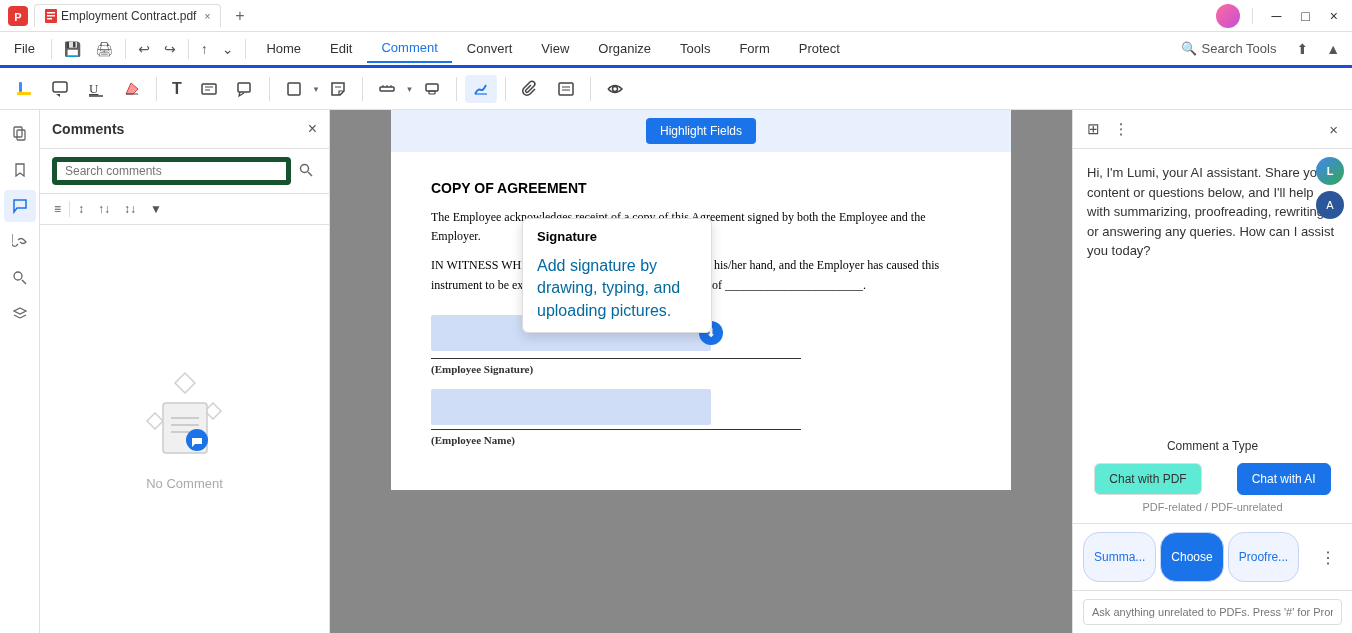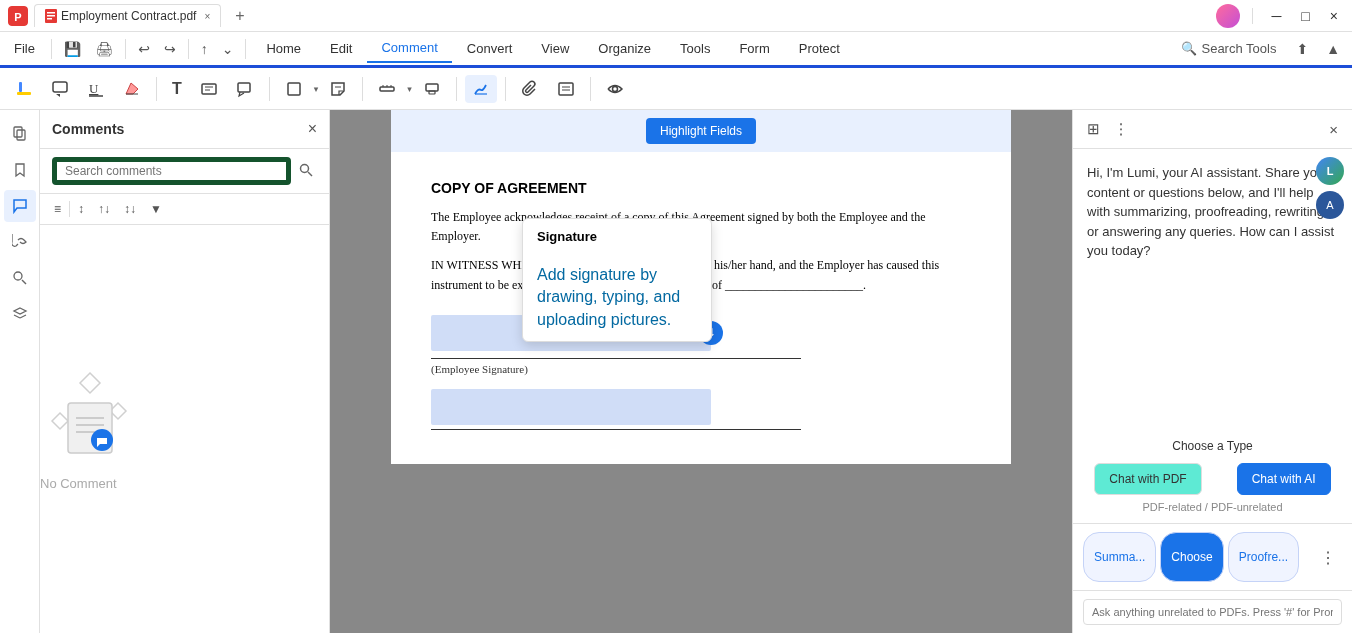--- a/index.html
+++ b/index.html
@@ -117,21 +117,21 @@
       flex: 1; padding: 2px 8px; border: 5px solid #14532d; border-radius: 4px;
       font-size: 12px; outline: none;
     }
     .search-btn { cursor: pointer; color: #555; font-size: 14px; padding: 4px; }
     .comments-toolbar {
       display: flex; align-items: center; gap: 2px;
       padding: 4px 8px; border-bottom: 1px solid #e0e0e0;
     }
     .ct-btn { padding: 4px 6px; cursor: pointer; color: #555; font-size: 12px; border-radius: 3px; }
     .comments-empty {
-      flex: 1; display: flex; flex-direction: column; align-items: flex-start; justify-content: center;
+      flex: 1; display: flex; flex-direction: column; align-items: center; justify-content: center;
       gap: 8px; color: #aaa;
     }
 
     
     .pdf-area {
       flex: 1;
       background: #888;
       position: relative;
       overflow: hidden;
     }
@@ -159,42 +159,42 @@
       cursor: pointer; font-size: 12px; font-weight: 500; border: none;
     }
     .pdf-content { padding-top: 40px; }
     .pdf-title { font-weight: bold; font-size: 14px; margin-bottom: 12px; }
     .pdf-text { font-size: 12px; line-height: 1.6; margin-bottom: 10px; font-family: 'Times New Roman', serif; }
     .sig-field {
       background: #d0ddf7; width: 280px; height: 36px; margin-bottom: 4px;
       border-radius: 2px;
     }
     .sig-line { width: 370px; border-bottom: 1px solid #333; margin-bottom: 4px; }
-    .sig-label { font-size: 11px; color: #333; margin-bottom: 14px; font-family: 'Times New Roman', serif; }
+    .sig-label { font-size: 11px; color: #333; margin-bottom: 14px; font-family: 'Times New Roman', serif; font-weight: bold; }
     .upload-indicator {
       position: absolute;
       right: 0; top: 50px;
       background: #1a73e8; color: white; width: 24px; height: 24px;
       border-radius: 50%; display: flex; align-items: center; justify-content: center;
       font-size: 12px; z-index: 5;
     }
 
     
     .sig-tooltip {
       position: absolute;
       top: 108px; right: 360px;
       background: #fff;
       border: 1px solid #ddd;
       border-radius: 6px;
       padding: 10px 14px;
       box-shadow: 0 4px 12px rgba(0,0,0,0.15);
       width: 190px;
       z-index: 20;
     }
-    .sig-tooltip-title { font-weight: 700; font-size: 13px; margin-bottom: 20px; }
+    .sig-tooltip-title { font-weight: 700; font-size: 13px; margin-bottom: 11px; }
     .sig-tooltip-text { font-size: 16px; color: #0369a1; line-height: 1.4; }
 
     
     .ai-panel {
       width: 280px;
       background: #fff;
       border-left: 1px solid #e0e0e0;
       display: flex;
       flex-direction: column;
     }
@@ -496,20 +496,21 @@
           
           <div style="position:relative;display:inline-block;">
             <div class="sig-field">
               <div class="upload-indicator" style="position:absolute;right:-12px;top:6px;">⬇</div>
             </div>
           </div>
           <div class="sig-line"></div>
           <div class="sig-label">(Employee Signature)</div>
           <div class="sig-field"></div>
           <div class="sig-line"></div>
+          <div class="sig-label">(Employee Name)</div>
         </div>
       </div>
     </div>
 
     <div class="sig-tooltip">
       <div class="sig-tooltip-title">Signature</div>
       <div class="sig-tooltip-text">Add signature by drawing, typing, and uploading pictures.</div>
     </div>
   </div>
 
@@ -527,21 +528,21 @@
       <div style="position:absolute;right:8px;top:8px;display:flex;flex-direction:column;gap:6px;z-index:5;">
         <div class="ai-avatar-lumi">L</div>
         <div class="ai-avatar-ms">A</div>
       </div>
 
       <div class="ai-content">
         <p class="ai-greeting">Hi, I'm Lumi, your AI assistant. Share your content or questions below, and I'll help with summarizing, proofreading, rewriting, or answering any queries. How can I assist you today?</p>
       </div>
 
       <div class="choose-type">
-        <div class="choose-type-label">Choose a Type</div>
+        <div class="choose-type-label">Comment a Type</div>
         <div class="type-buttons">
           <button class="type-btn">Chat with PDF</button>
           <button class="type-btn active">Chat with AI</button>
         </div>
         <div class="type-subtitle">PDF-related / PDF-unrelated</div>
       </div>
 
       <div class="ai-action-buttons">
         <button class="ai-action-btn">Summa...</button>
         <button class="ai-action-btn active">Choose</button>

